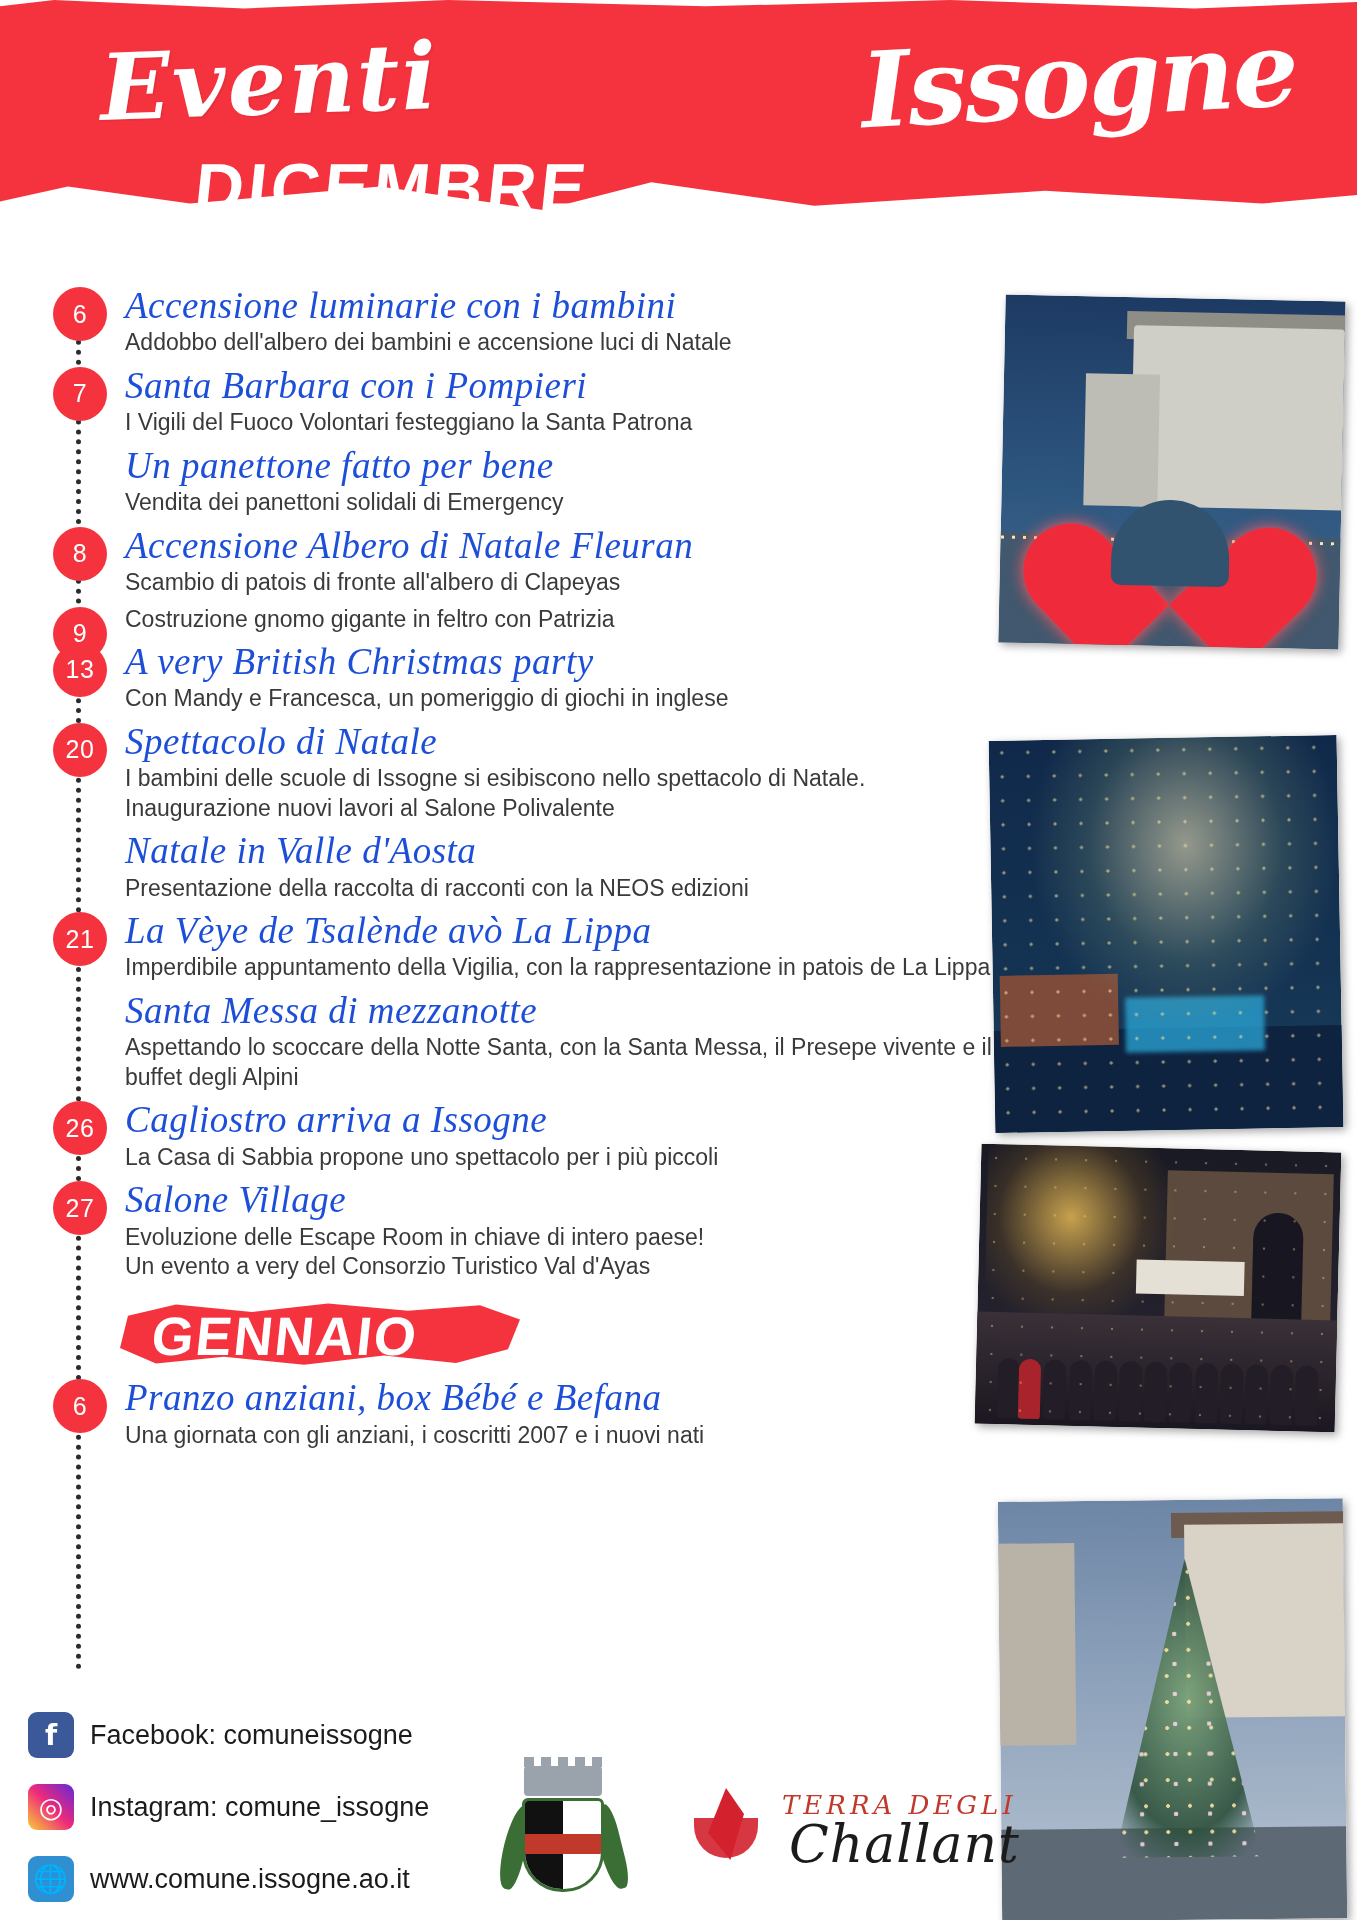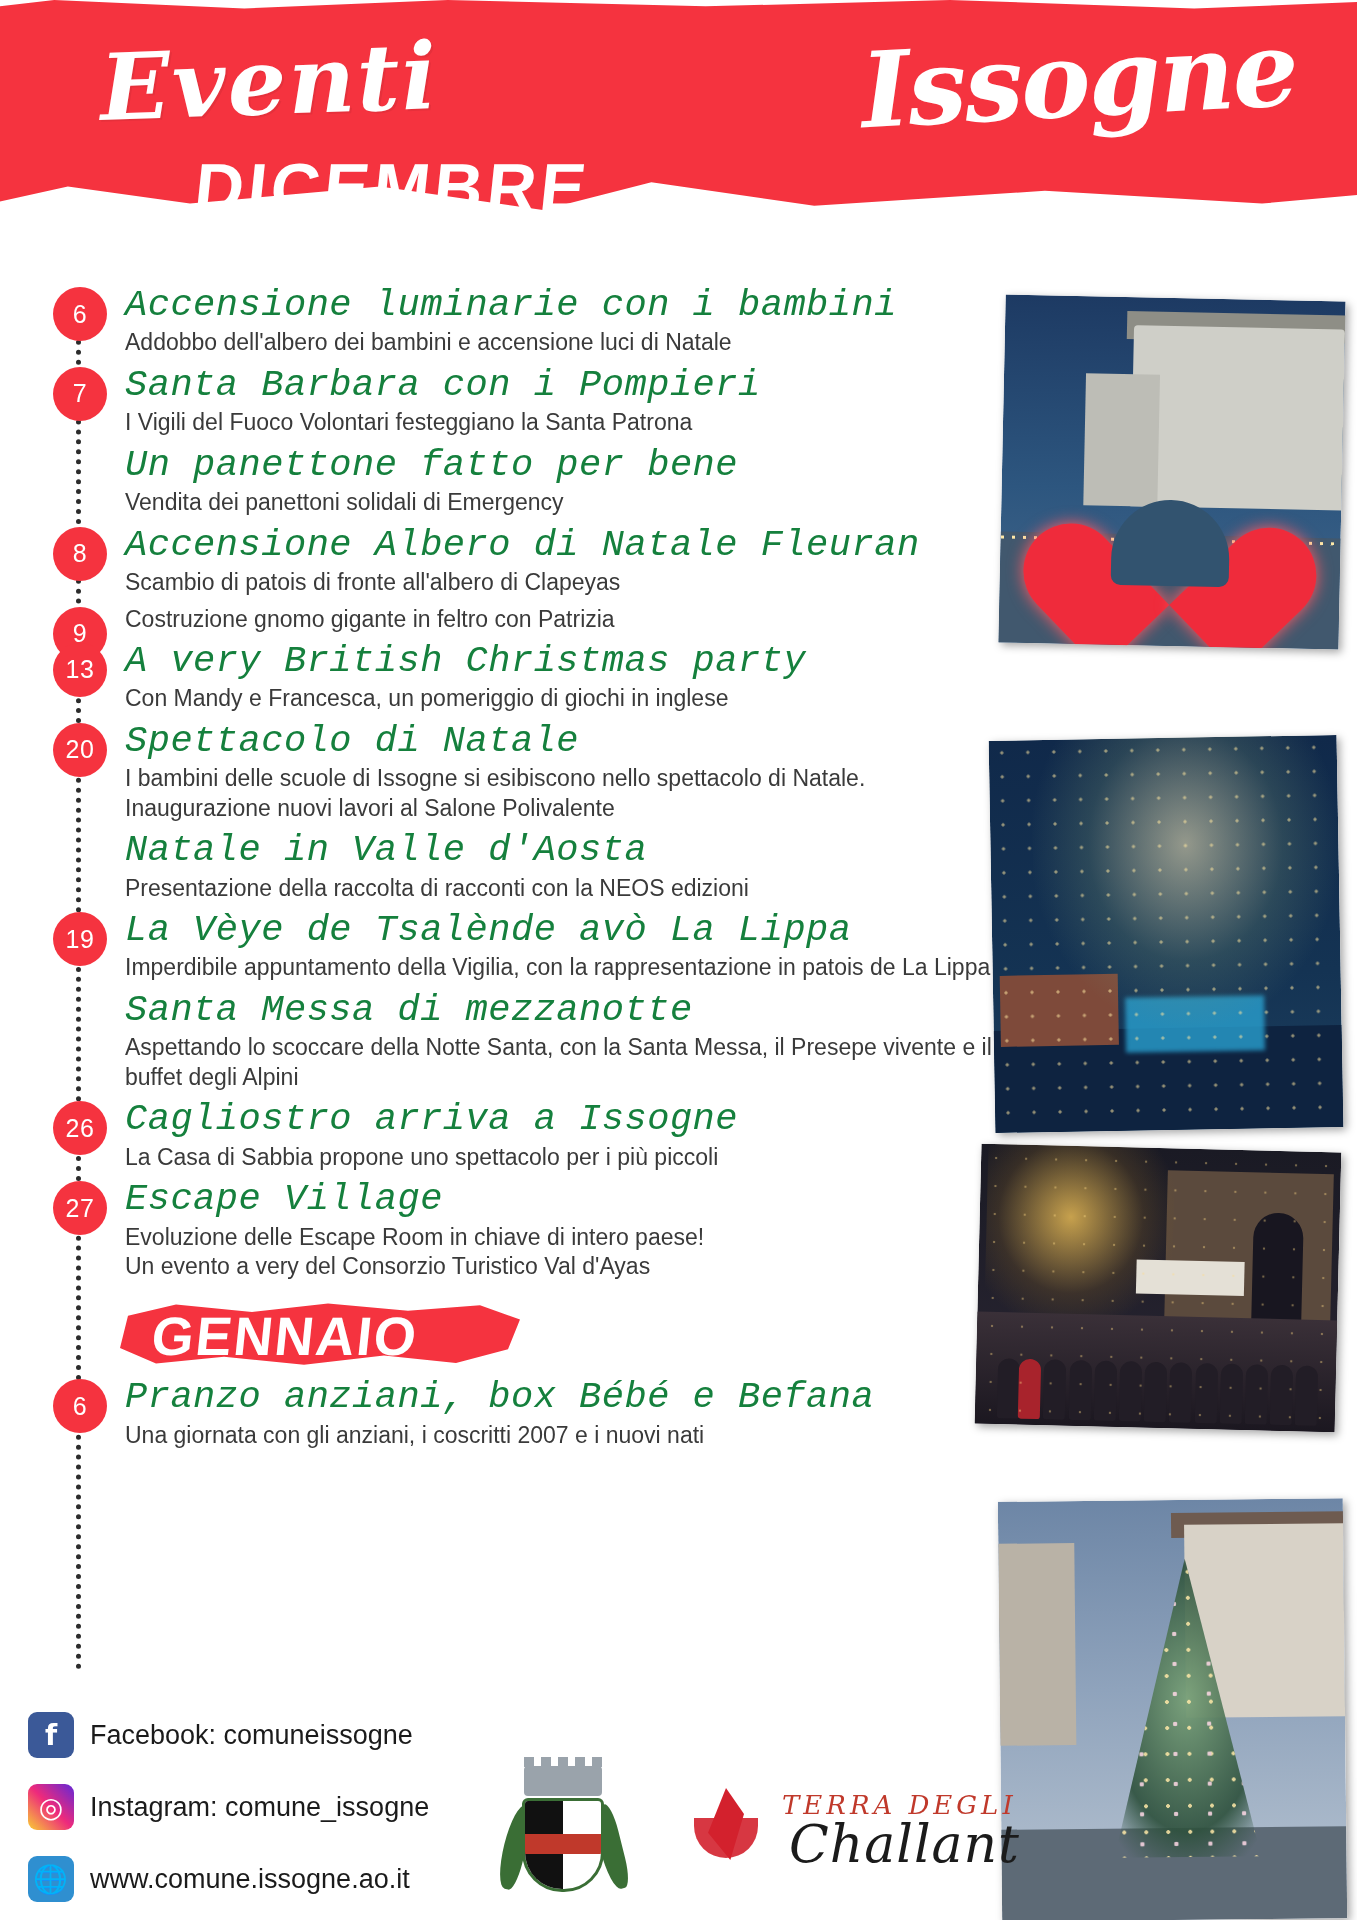--- a/index.html
+++ b/index.html
@@ -97,24 +97,24 @@
     background: #f5333f;
     color: #ffffff;
     font-family: "Liberation Sans", sans-serif;
     font-size: 25px;
     display: flex;
     align-items: center;
     justify-content: center;
     letter-spacing: 0.5px;
   }
   .ev-title {
-    font-family: Liberation Mono, monospace;
+    font-family: Liberation Serif, serif;
     font-style: italic;
     font-size: 37px;
-    color: #15803d;
+    color: #1d4ed8;
     line-height: 1.12;
     letter-spacing: 0.5px;
     white-space: nowrap;
   }
   .ev-desc {
     font-family: "Liberation Sans", sans-serif;
     font-size: 23px;
     color: #3a3a3a;
     line-height: 1.28;
     margin-top: 2px;
@@ -296,39 +296,39 @@
     <div class="ev-title">Spettacolo di Natale</div>
     <div class="ev-desc">I bambini delle scuole di Issogne si esibiscono nello spettacolo di Natale. Inaugurazione nuovi lavori al Salone Polivalente</div>
   </div>
 
   <div class="event">
     <div class="ev-title">Natale in Valle d'Aosta</div>
     <div class="ev-desc">Presentazione della raccolta di racconti con la NEOS edizioni</div>
   </div>
 
   <div class="event">
-    <div class="daybadge">19</div>
+    <div class="daybadge">21</div>
     <div class="ev-title">La Vèye de Tsalènde avò La Lippa</div>
     <div class="ev-desc">Imperdibile appuntamento della Vigilia, con la rappresentazione in patois de La Lippa</div>
   </div>
 
   <div class="event">
     <div class="ev-title">Santa Messa di mezzanotte</div>
     <div class="ev-desc">Aspettando lo scoccare della Notte Santa, con la Santa Messa, il Presepe vivente e il buffet degli Alpini</div>
   </div>
 
   <div class="event">
     <div class="daybadge">26</div>
     <div class="ev-title">Cagliostro arriva a Issogne</div>
     <div class="ev-desc">La Casa di Sabbia propone uno spettacolo per i più piccoli</div>
   </div>
 
   <div class="event">
     <div class="daybadge">27</div>
-    <div class="ev-title">Escape Village</div>
+    <div class="ev-title">Salone Village</div>
     <div class="ev-desc" style="white-space:pre-line;">Evoluzione delle Escape Room in chiave di intero paese!
 Un evento a very del  Consorzio Turistico Val d'Ayas</div>
   </div>
 
   <div class="gennaio-wrap">
     <div class="gennaio-red"></div>
     <div class="gennaio-text">GENNAIO</div>
   </div>
 
   <div class="event">

